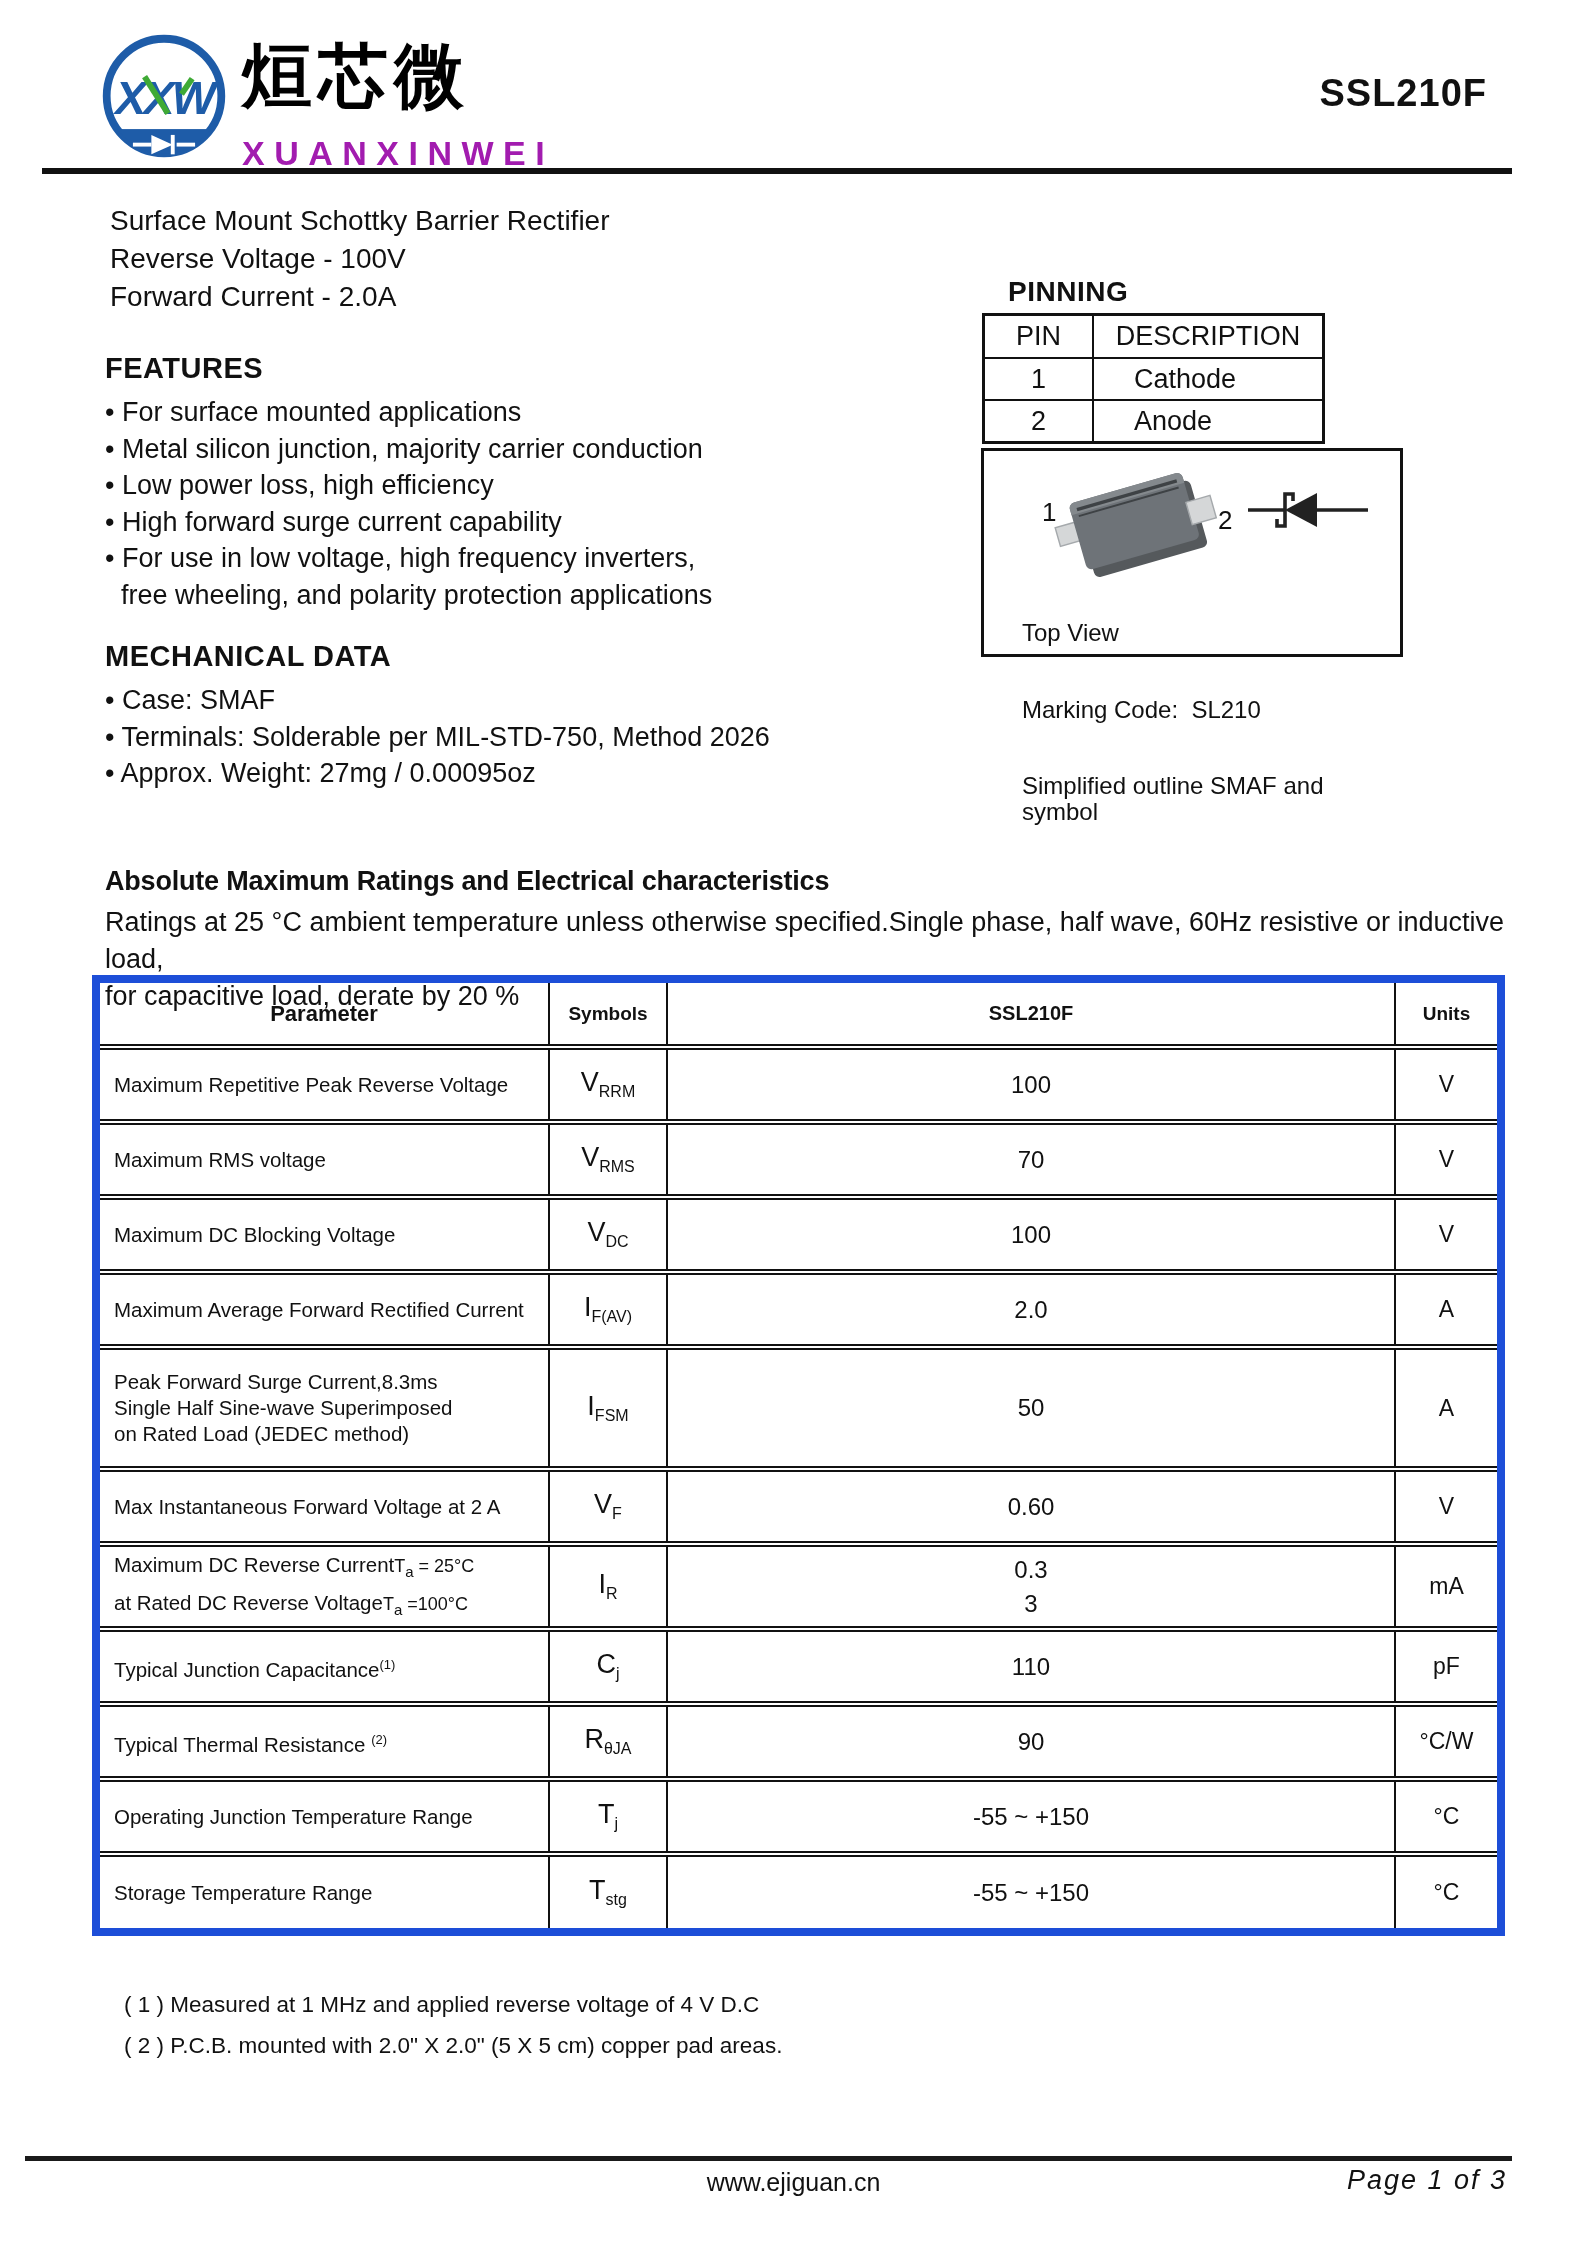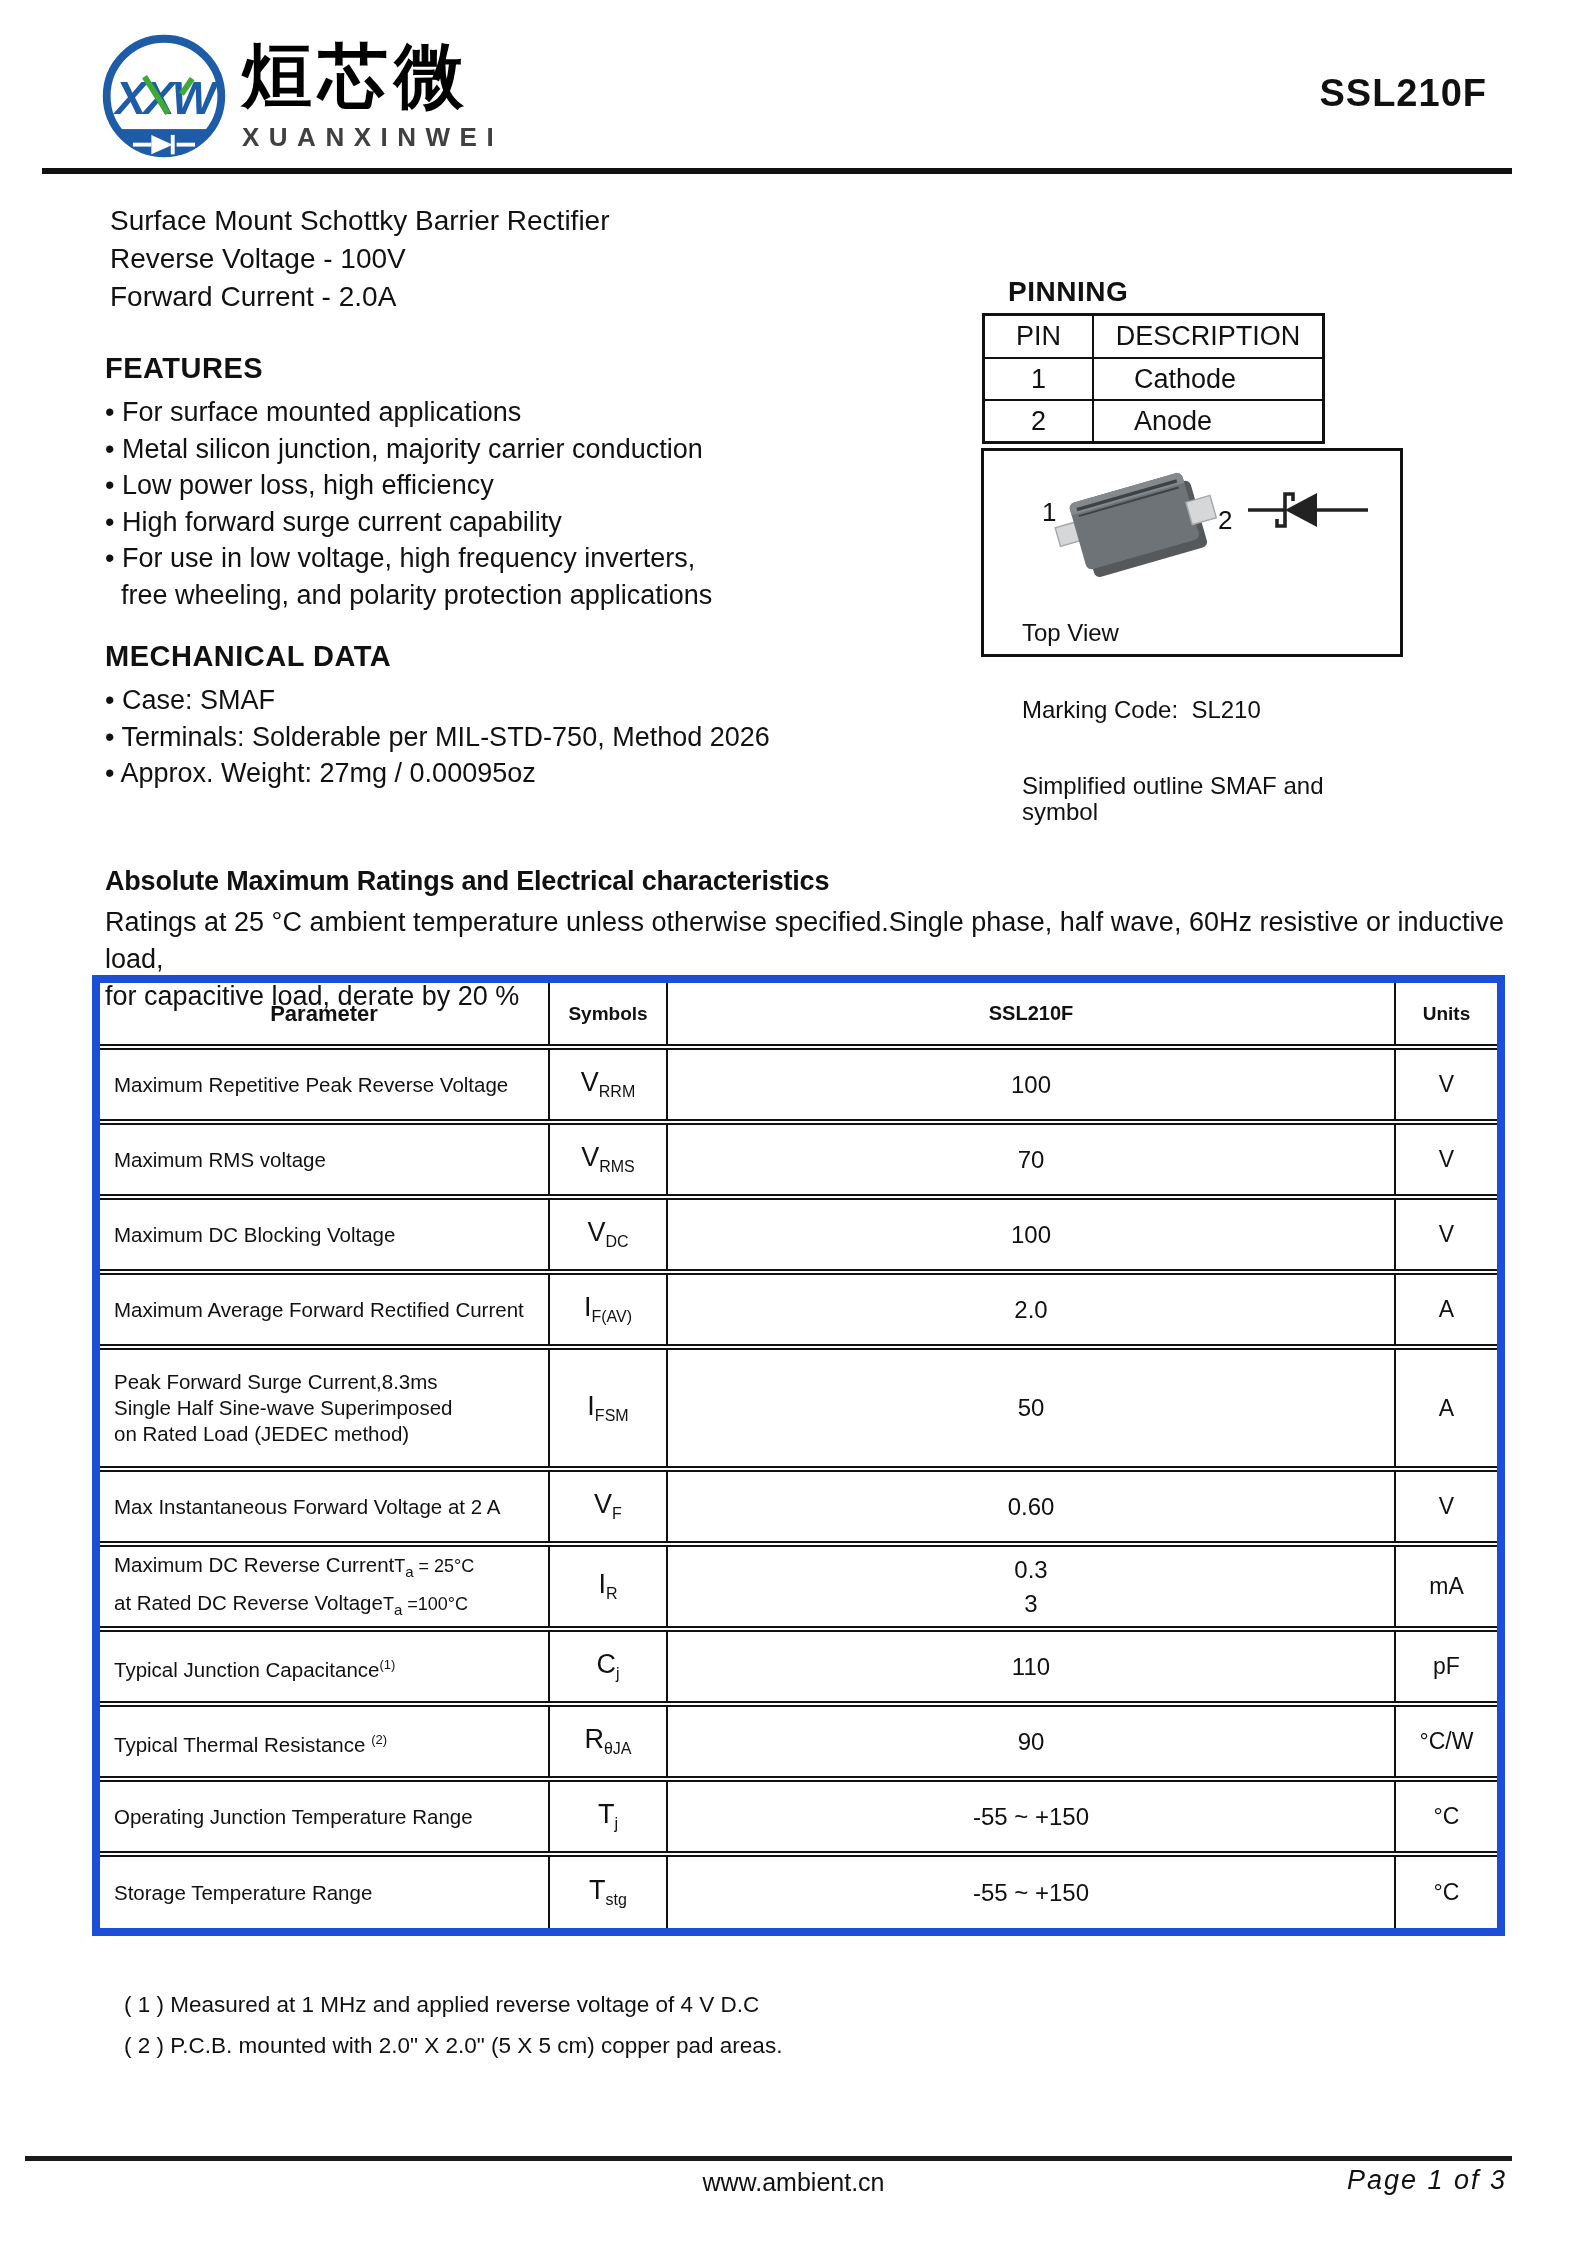--- a/index.html
+++ b/index.html
@@ -4,21 +4,21 @@
 <style>
   html,body{margin:0;padding:0;background:#9a9a9a;}
   .page{position:relative;width:1587px;height:2245px;background:#ffffff;margin:0 auto;
         font-family:"Liberation Sans", sans-serif;color:#111;overflow:hidden;}
 
   
   .logo{position:absolute;left:96px;top:30px;display:flex;align-items:flex-start;}
   .logo-mark{width:136px;height:136px;}
   .logo-text{margin-left:10px;}
   .logo-cn{font-size:70px;font-weight:bold;color:#000;letter-spacing:6px;line-height:92px;}
-  .logo-en{font-size:26px;font-weight:bold;color:#404040;letter-spacing:9.5px;margin-top:0;}
+  .logo-en{font-size:34px;font-weight:bold;color:#a21caf;letter-spacing:9.5px;margin-top:12px;}
   .part-number{position:absolute;right:100px;top:72px;font-size:38px;font-weight:bold;letter-spacing:1px;}
   .header-rule{position:absolute;left:42px;top:168px;width:1470px;height:6px;background:#111;}
 
   
   .intro{position:absolute;left:110px;top:202px;font-size:28px;line-height:38px;}
   .sec-heading{position:absolute;font-size:29px;font-weight:bold;letter-spacing:0.5px;}
   #features-title{left:105px;top:352px;}
   .features-list{position:absolute;left:105px;top:394px;font-size:27px;line-height:36.5px;}
   .feat-cont{padding-left:16px;}
   #mech-title{left:105px;top:640px;}
@@ -318,16 +318,16 @@
             </td>
             <td class="unit-cell">°C</td>
           </tr>
         </tbody>
     </table>
   </div>
 
   <div class="notes"><div class="note-line">( 1 ) Measured at 1 MHz and applied reverse voltage of 4 V D.C</div><div class="note-line">( 2 ) P.C.B. mounted with 2.0" X 2.0" (5 X 5 cm) copper pad areas.</div></div>
 
   <div class="footer-rule"></div>
-  <div class="footer-url">www.ambient.cn</div>
+  <div class="footer-url">www.ejiguan.cn</div>
   <div class="footer-page">Page 1 of 3</div>
 
 </div>
 
 </body></html>

